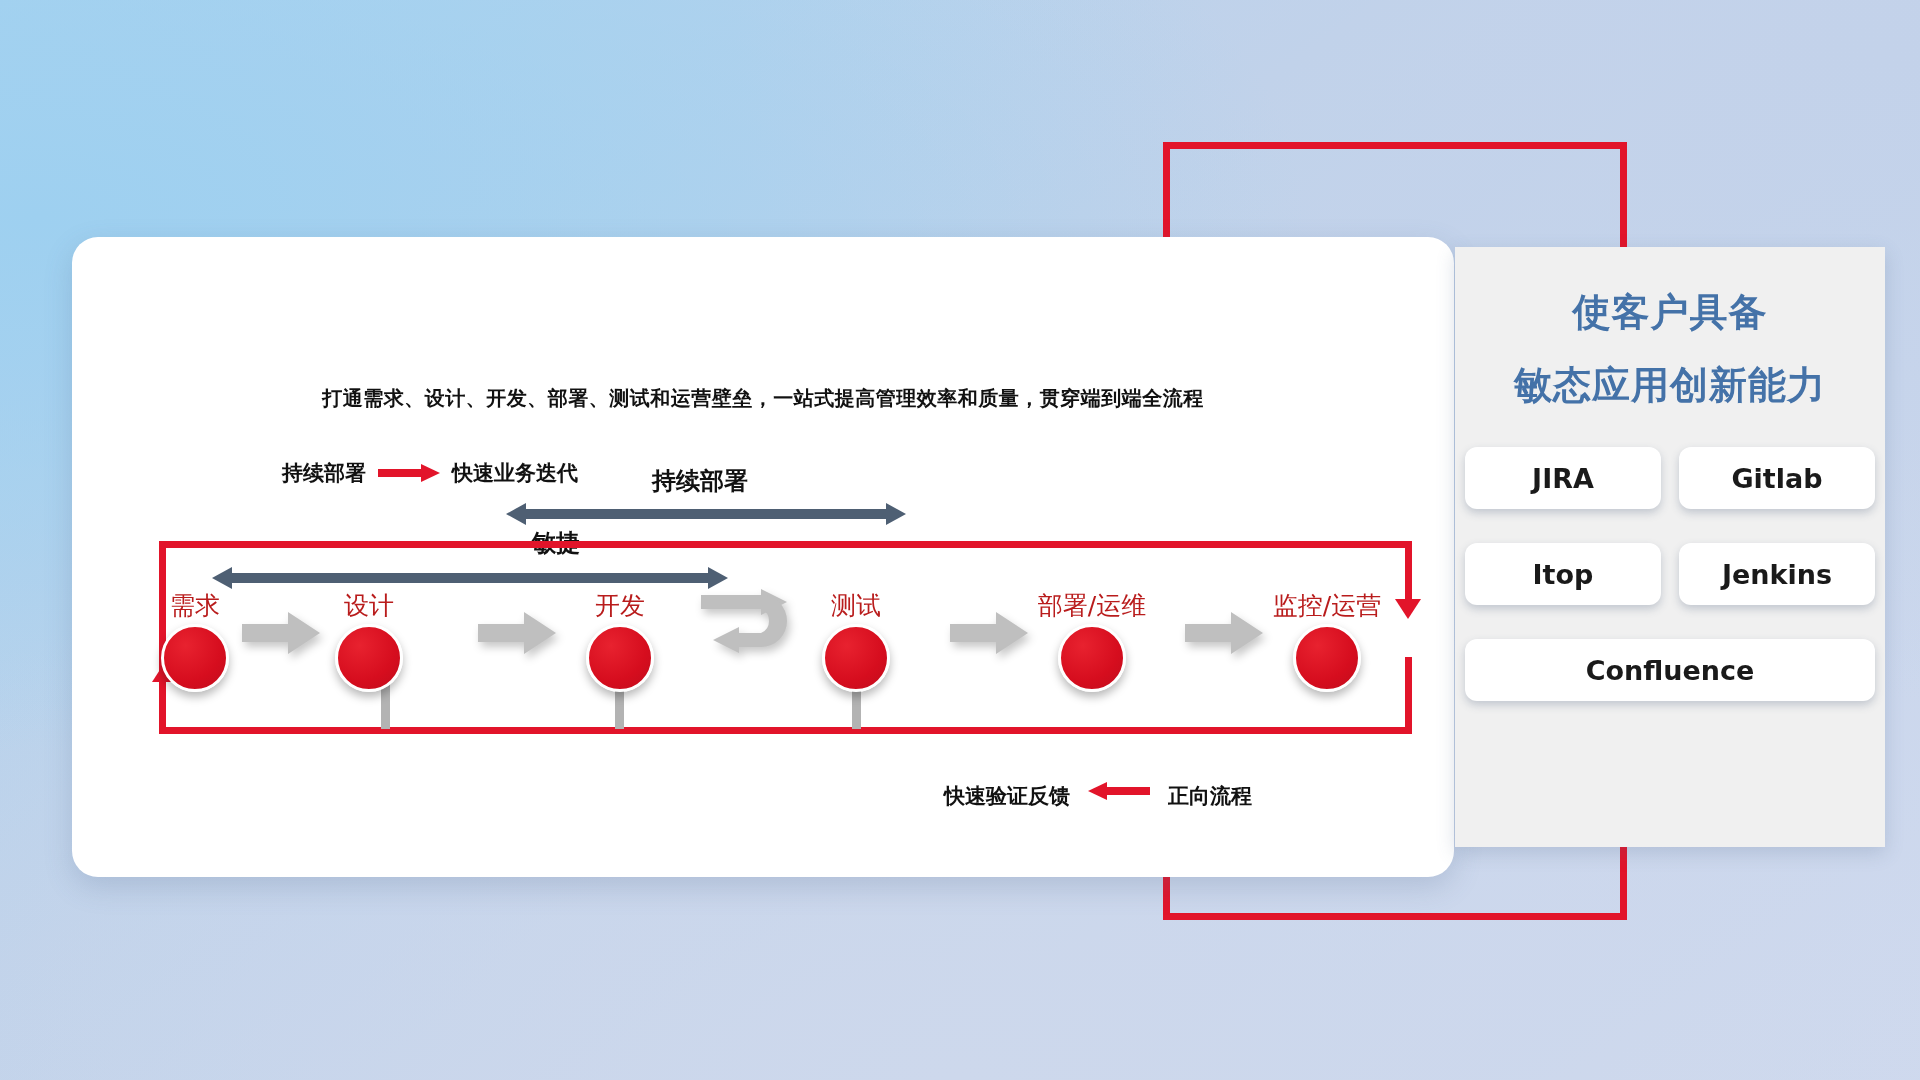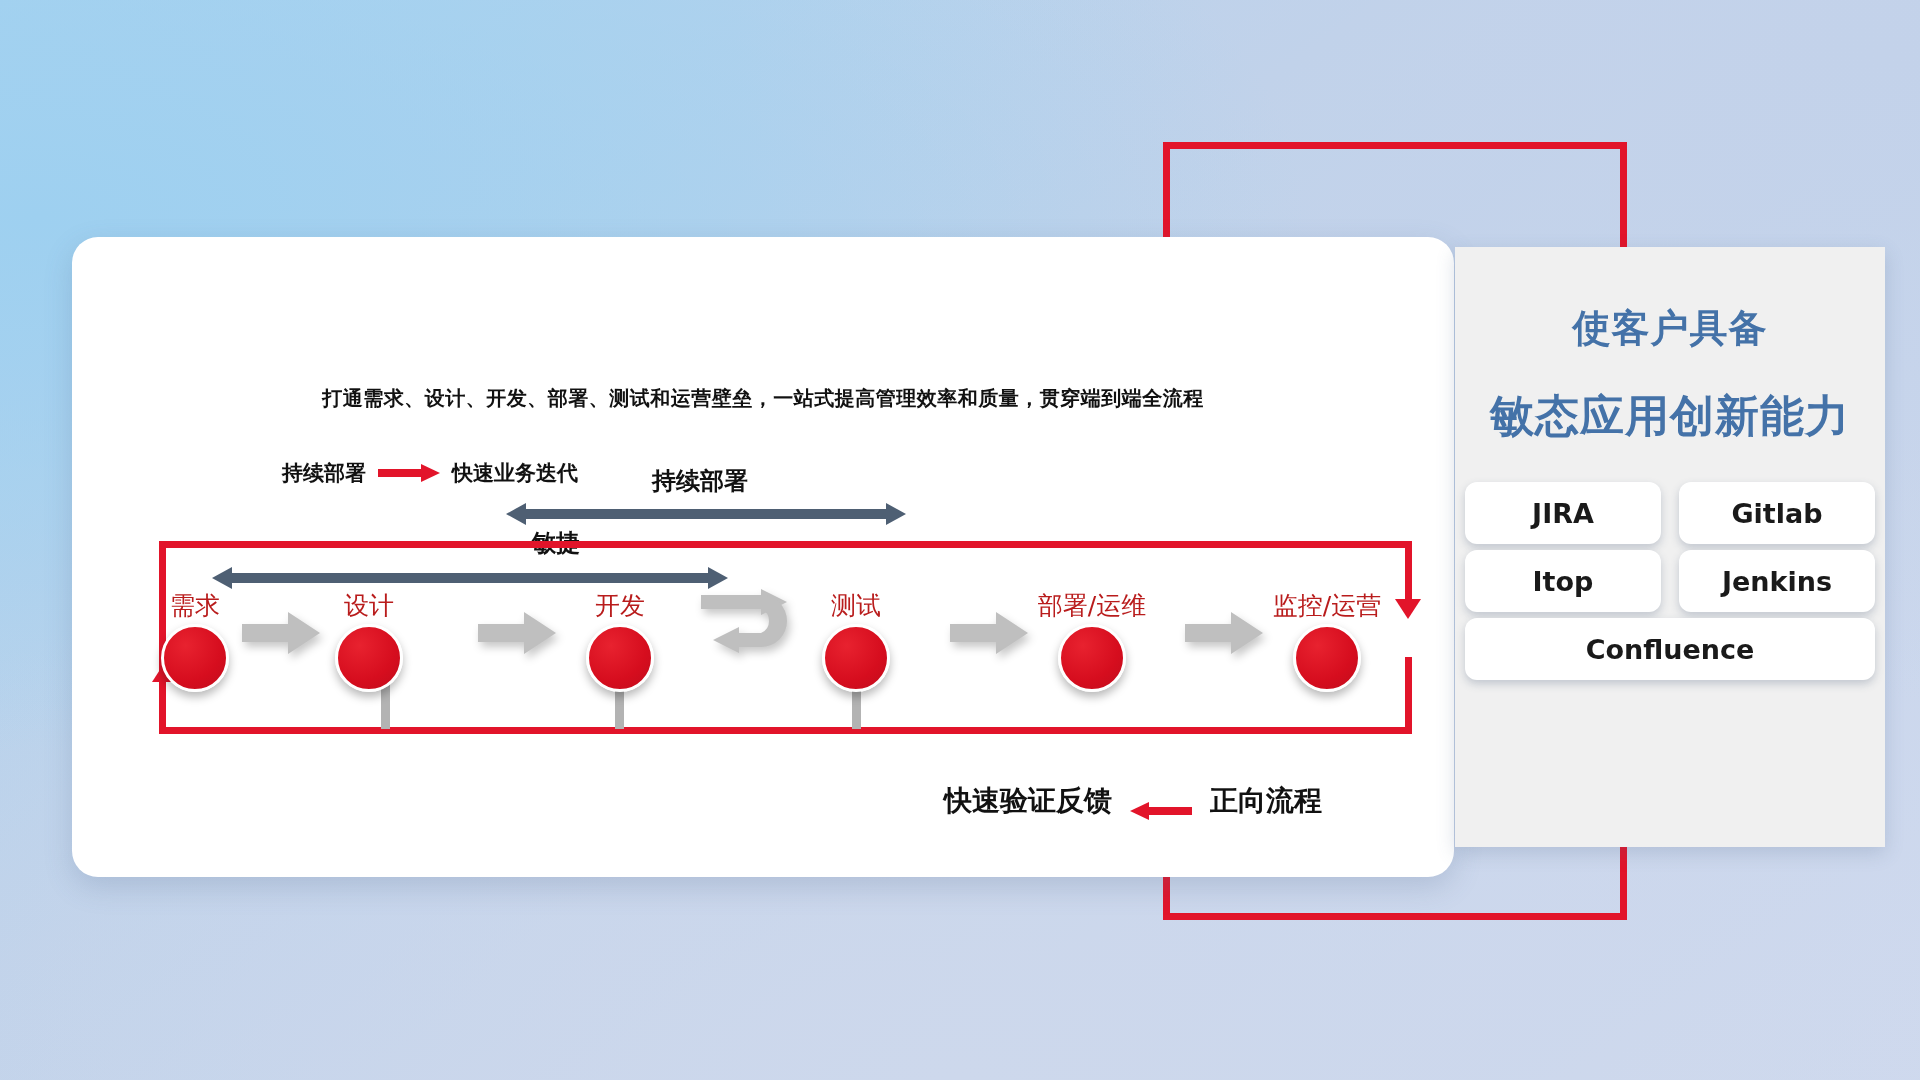--- a/index.html
+++ b/index.html
@@ -111,24 +111,24 @@
     font-family: "DejaVu Sans", "Liberation Sans", sans-serif;
     font-size: 21px;
     font-weight: bold;
     color: #111;
   }
   .legend-feedback {
     position: absolute;
     left: 872px;
     top: 545px;
     display: flex;
-    align-items: flex-end;
+    align-items: flex-start;
     gap: 18px;
     font-family: "DejaVu Sans", "Liberation Sans", sans-serif;
-    font-size: 28px;
+    font-size: 21px;
     font-weight: bold;
     color: #111;
   }
   .arrow-red-right, .arrow-red-left {
     width: 62px; height: 18px; position: relative;
   }
   .arrow-red-right::before {
     content:""; position:absolute; left:0; top:5px; width:44px; height:8px; background:#e2142a;
   }
   .arrow-red-right::after {
@@ -242,30 +242,30 @@
     z-index: 4;
   }
   .panel-title {
     text-align: center;
     font-family: "DejaVu Sans", "Liberation Sans", sans-serif;
     font-size: 38px;
     font-weight: bold;
     color: #4472a8;
     letter-spacing: 1px;
   }
-  .panel-title.line1 { margin-top: 56px; }
-  .panel-title.line2 { margin-top: 33px; font-size: 44px; }
+  .panel-title.line1 { margin-top: 40px; }
+  .panel-title.line2 { margin-top: 22px; font-size: 38px; }
 
   .tools-grid {
     margin-top: 36px;
     padding: 0 10px;
     display: flex;
     flex-wrap: wrap;
     justify-content: space-between;
-    gap: 6px 10px;
+    gap: 34px 10px;
   }
   .tool-btn {
     width: 196px;
     height: 62px;
     background: #ffffff;
     border-radius: 12px;
     box-shadow: 0 4px 9px rgba(60,80,110,0.25);
     display: flex;
     align-items: center;
     justify-content: center;

